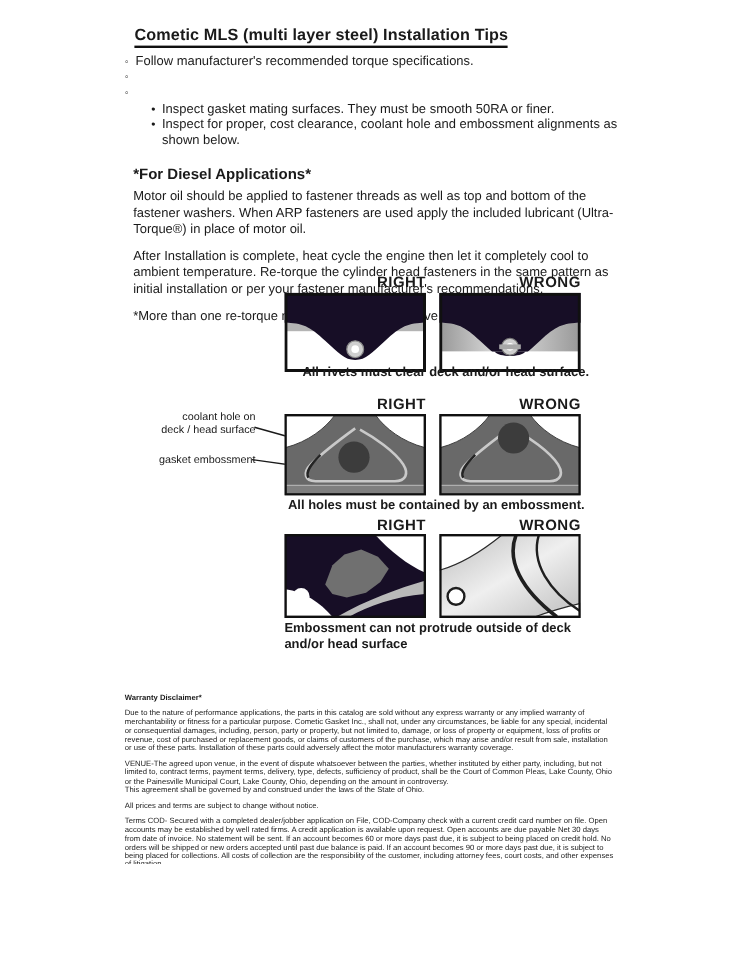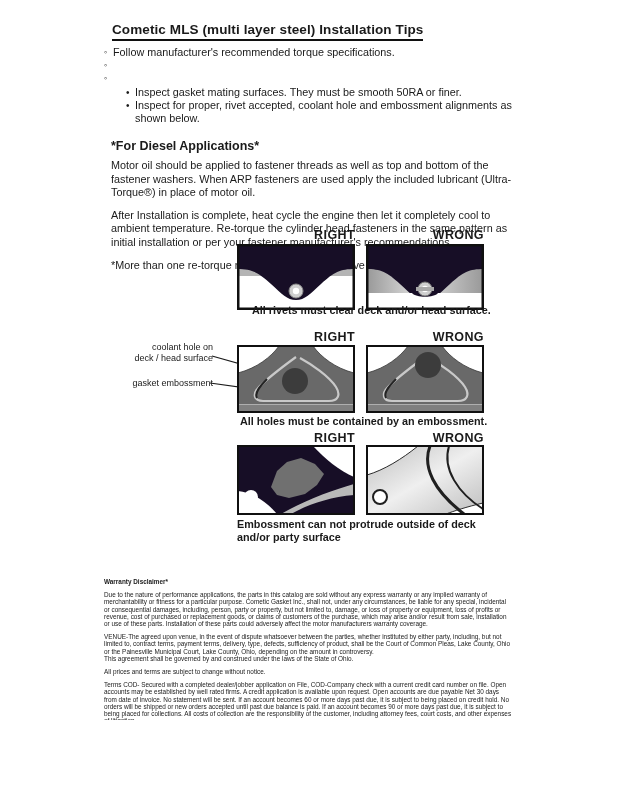--- a/index.html
+++ b/index.html
@@ -72,21 +72,21 @@
       </div>
       <div class="b-row">
         <span class="marker">◦</span>
       </div>
       <div class="b-row b-sub">
         <span class="marker">•</span>
         <span>Inspect gasket mating surfaces.  They must be smooth 50RA or finer.</span>
       </div>
       <div class="b-row b-sub">
         <span class="marker">•</span>
-        <span>Inspect for proper, rivet accepted, coolant hole and embossment alignments as shown below.</span>
+        <span>Inspect for proper, cost clearance, coolant hole and embossment alignments as shown below.</span>
       </div>
     </div>
 
     <h2 class="diesel-heading">*For Diesel Applications*</h2>
     <p class="para">Motor oil should be applied to fastener threads as well as top and bottom of the fastener washers. When ARP fasteners are used apply the included lubricant (Ultra-Torque®) in place of motor oil.</p>
     <p class="para gap">After Installation is complete, heat cycle the engine then let it completely cool to ambient temperature. Re-torque the cylinder head fasteners in the same pattern as initial installation or per your fastener manufacturer's recommendations.</p>
     <p class="para gap">*More than one re-torque may be required to achieve proper fastener stretch*</p>
   </div>
 
   <div class="dg-label" style="left:237px;top:228px;">RIGHT</div>
@@ -196,21 +196,21 @@
       <path d="M1,1 H52 C36,14 18,25 1,30 Z" fill="#ffffff" stroke="#2b2b2b" stroke-width="1"></path>
       <path d="M117,58 C100,62 88,66 80,69 H117 Z" fill="#ffffff" stroke="#2b2b2b" stroke-width="1"></path>
       <path d="M64,1 C56,22 68,46 98,69" fill="none" stroke="#1f1f1f" stroke-width="3"></path>
       <path d="M83,1 C76,24 92,48 117,64" fill="none" stroke="#1f1f1f" stroke-width="2"></path>
       <circle cx="14" cy="52" r="7" fill="#ffffff" stroke="#1f1f1f" stroke-width="2"></circle>
       <rect x="1" y="1" width="116" height="68" fill="none" stroke="#101010" stroke-width="2"></rect>
     </svg>
   </div>
 
   <div class="dg-caption" style="left:237px;top:518px;width:250px;">Embossment can not protrude outside of deck
-and/or party surface</div>
+and/or head surface</div>
 
   <div class="legal">
     <p class="legal-heading">Warranty Disclaimer*</p>
     <p>Due to the nature of performance applications, the parts in this catalog are sold without any express warranty or any implied warranty of merchantability or fitness for a particular purpose.  Cometic Gasket Inc., shall not, under any circumstances, be liable for any special, incidental or consequential damages, including, person, party or property, but not limited to, damage, or loss of property or equipment, loss of profits or revenue, cost of purchased or replacement goods, or claims of customers of the purchase, which may arise and/or result from sale, installation or use of these parts.  Installation of these parts could adversely affect the motor manufacturers warranty coverage.</p>
     <p>VENUE-The agreed upon venue, in the event of dispute whatsoever between the parties, whether instituted by either party, including, but not limited to, contract terms, payment terms, delivery, type, defects, sufficiency of product, shall be the Court of Common Pleas, Lake County, Ohio or the Painesville Municipal Court, Lake County, Ohio, depending on the amount in controversy.
 This agreement shall be governed by and construed under the laws of the State of Ohio.</p>
     <p>All prices and terms are subject to change without notice.</p>
     <p>Terms COD- Secured with a completed dealer/jobber application on File, COD-Company check with a current credit card number on file.  Open accounts may be established by well rated firms.  A credit application is available upon request.  Open accounts are due payable Net 30 days from date of invoice.  No statement will be sent.  If an account becomes 60 or more days past due, it is subject to being placed on credit hold.  No orders will be shipped or new orders accepted until past due balance is paid.  If an account becomes 90 or more days past due, it is subject to being placed for collections.  All costs of collection are the responsibility of the customer, including attorney fees, court costs, and other expenses of litigation.</p>
     <p>Returns- Authorized (RGA) must be obtained in advance on all returns.  A packing slip or invoice number must accompany the merchandise.  No returns after 30 days from invoice date.  All returns are subject to a 25% restocking charge.  All custom designed and custom manufactured gaskets are non-returnable.</p>
     <p>Only catalog parts are returnable.

